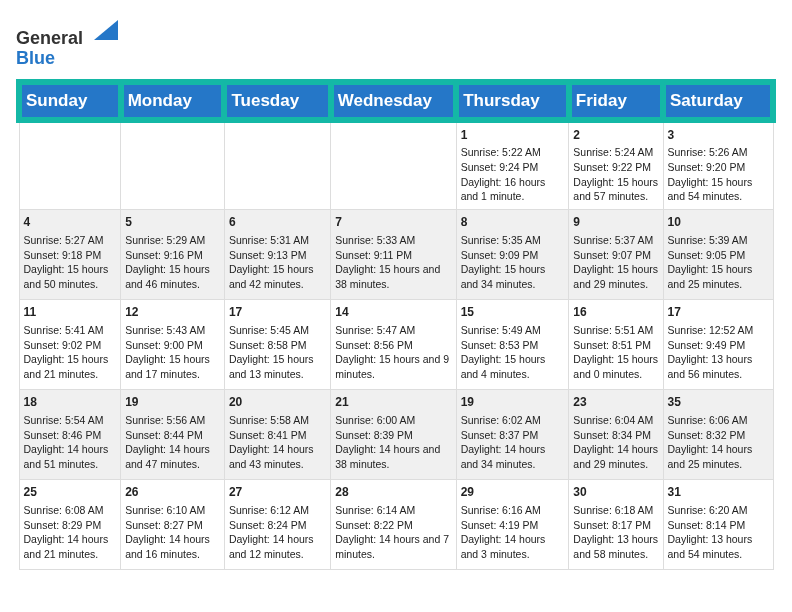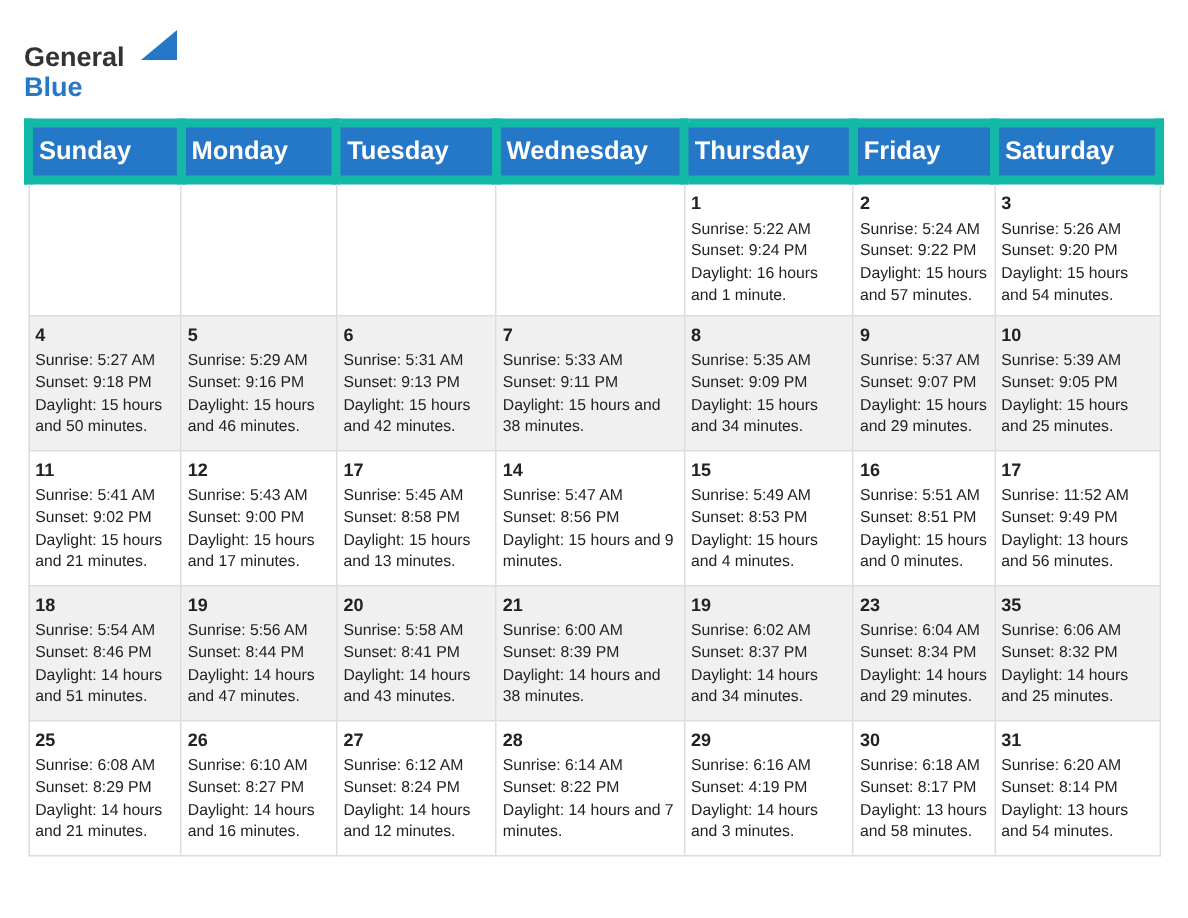--- a/index.html
+++ b/index.html
@@ -230,21 +230,21 @@
           <div>Daylight: 15 hours and 4 minutes.</div>
         </td>
         <td>
           <span class="day-num">16</span>
           <div>Sunrise: 5:51 AM</div>
           <div>Sunset: 8:51 PM</div>
           <div>Daylight: 15 hours and 0 minutes.</div>
         </td>
         <td>
           <span class="day-num">17</span>
-          <div>Sunrise: 11:52 AM</div>
+          <div>Sunrise: 12:52 AM</div>
           <div>Sunset: 9:49 PM</div>
           <div>Daylight: 13 hours and 56 minutes.</div>
         </td>
       </tr>
       <tr class="week-row-even">
         <td>
           <span class="day-num">18</span>
           <div>Sunrise: 5:54 AM</div>
           <div>Sunset: 8:46 PM</div>
           <div>Daylight: 14 hours and 51 minutes.</div>

